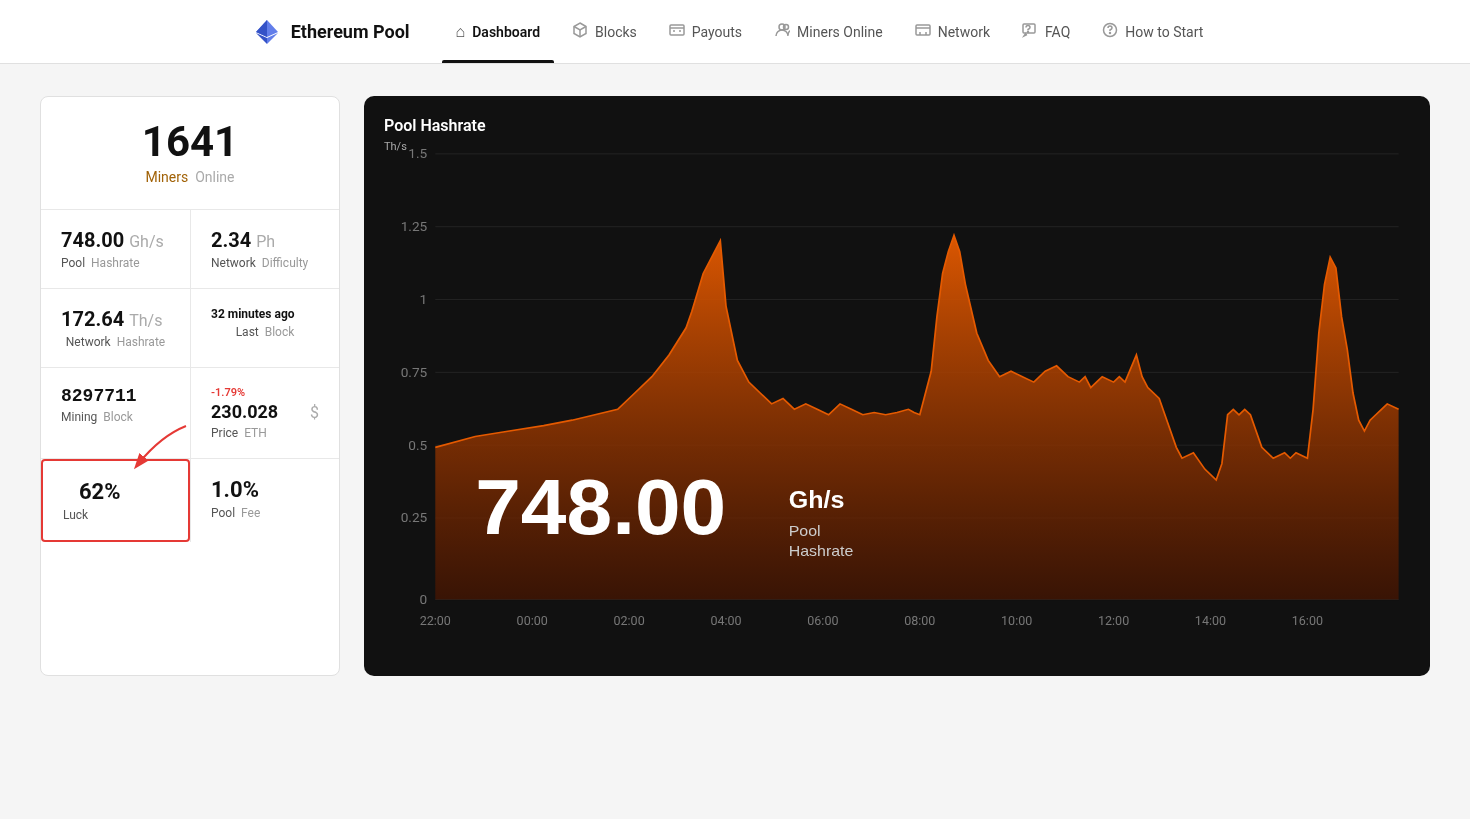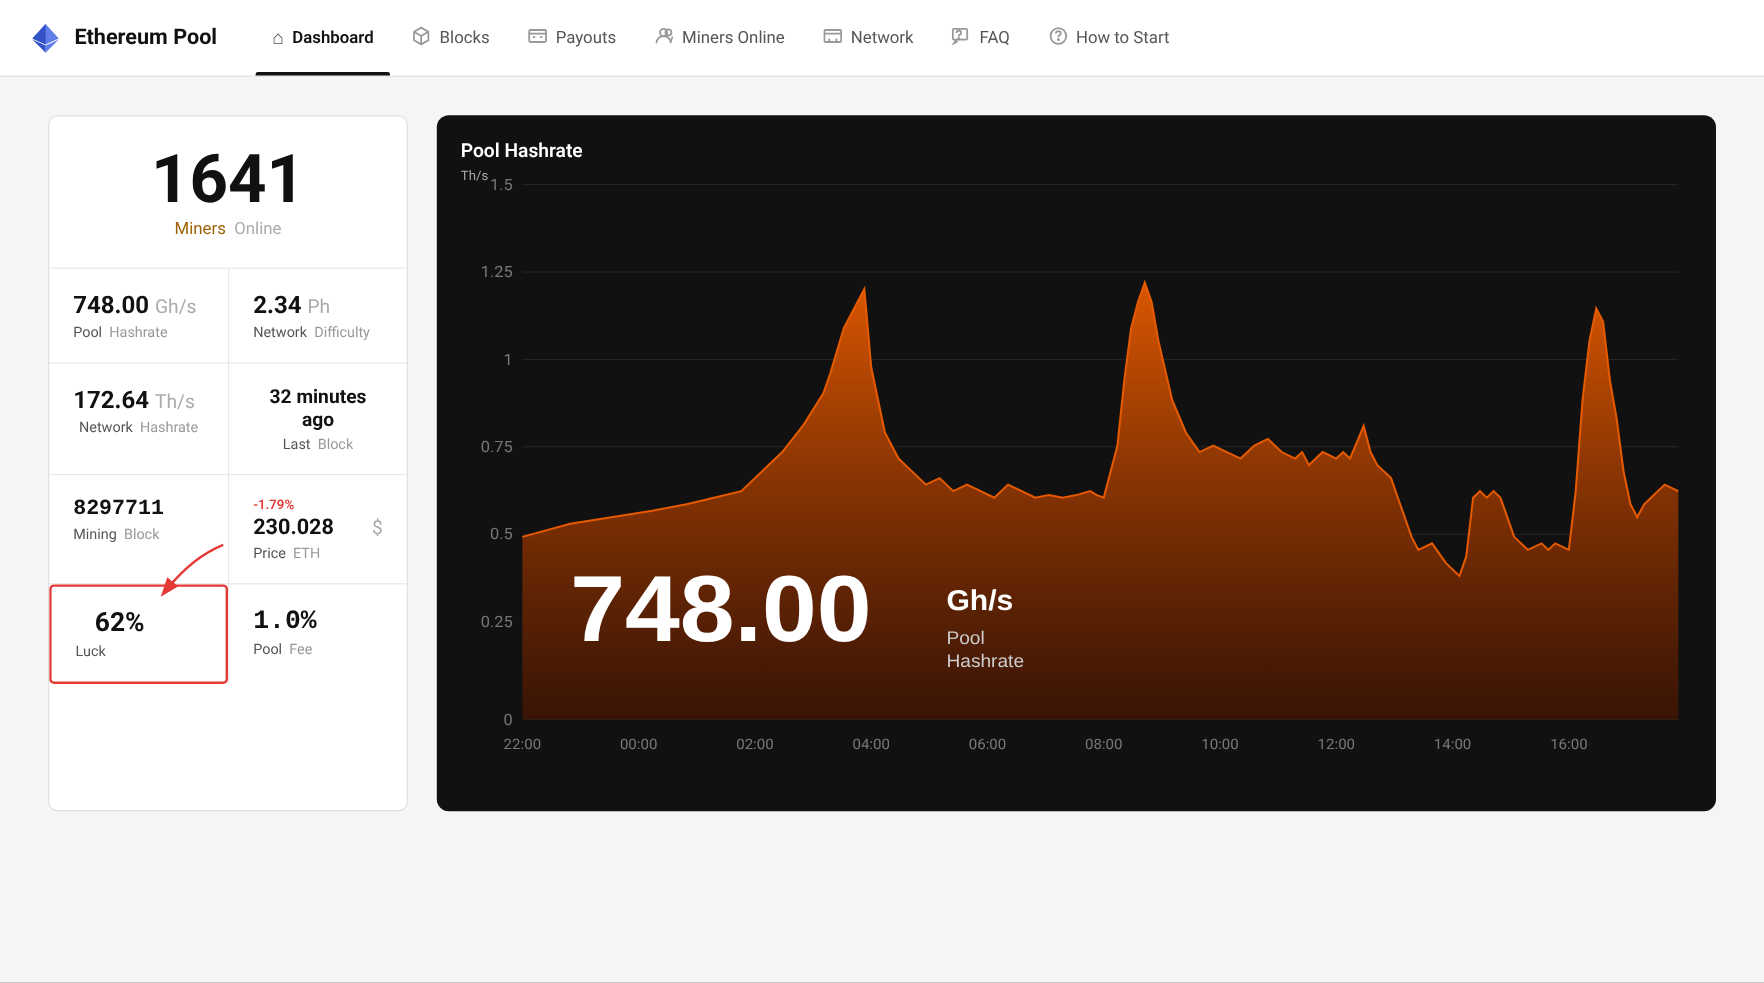--- a/index.html
+++ b/index.html
@@ -11,20 +11,21 @@
 
     
     .navbar {
       background: #fff;
       display: flex;
       align-items: center;
       padding: 0 24px;
       height: 64px;
       border-bottom: 1px solid #e0e0e0;
       position: relative;
+      justify-content: center;
     }
     .navbar-brand {
       display: flex;
       align-items: center;
       gap: 10px;
       margin-right: 32px;
       text-decoration: none;
       color: #111;
     }
     .brand-icon {
@@ -97,21 +98,21 @@
       border-bottom: 1px solid #e8e8e8;
     }
     .stat-block:last-child {
       border-bottom: none;
     }
     .stat-miners-online {
       text-align: center;
       padding: 24px;
     }
     .stat-miners-number {
-      font-size: 56px;
+      font-size: 42px;
       font-weight: 700;
       color: #111;
       line-height: 1;
     }
     .stat-miners-label {
       font-size: 14px;
       color: #999;
       margin-top: 6px;
     }
     .stat-miners-label span.label-main {
@@ -325,21 +326,21 @@
           <div class="stat-value">
             <span>172.64</span>
             <span class="unit">Th/s</span>
           </div>
           <div class="stat-label">
             <span class="label-main">Network</span>
             &nbsp;<span>Hashrate</span>
           </div>
         </div>
         <div class="stat-cell">
-          <div class="stat-value" style="font-size:16px;">
+          <div class="stat-value" style="font-size:12px;">
             <span>32 minutes ago</span>
           </div>
           <div class="stat-label">
             <span class="label-main">Last</span>
             &nbsp;<span>Block</span>
           </div>
         </div>
       </div>
     </div>
 
@@ -381,21 +382,21 @@
       <div class="stat-row">
         <div class="stat-cell luck-cell">
           <div class="stat-value" style="font-size:22px;margin-left:16px;">
             <span>62%</span>
           </div>
           <div class="stat-label">
             <span class="label-main" style="color:#555;">Luck</span>
           </div>
         </div>
         <div class="stat-cell">
-          <div class="stat-value" style="font-size:22px;font-family:Liberation Mono, monospace;">
+          <div class="stat-value" style="font-size:22px;">
             <span>1.0%</span>
           </div>
           <div class="stat-label">
             <span class="label-main">Pool</span>
             &nbsp;<span>Fee</span>
           </div>
         </div>
       </div>
     </div>
 

